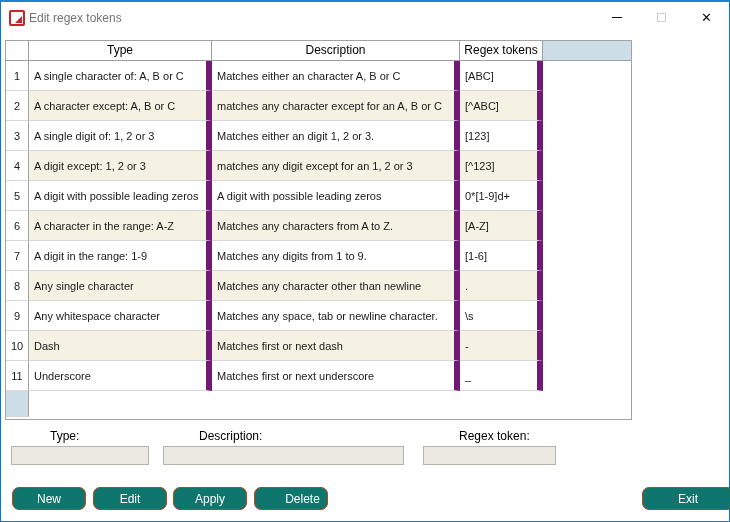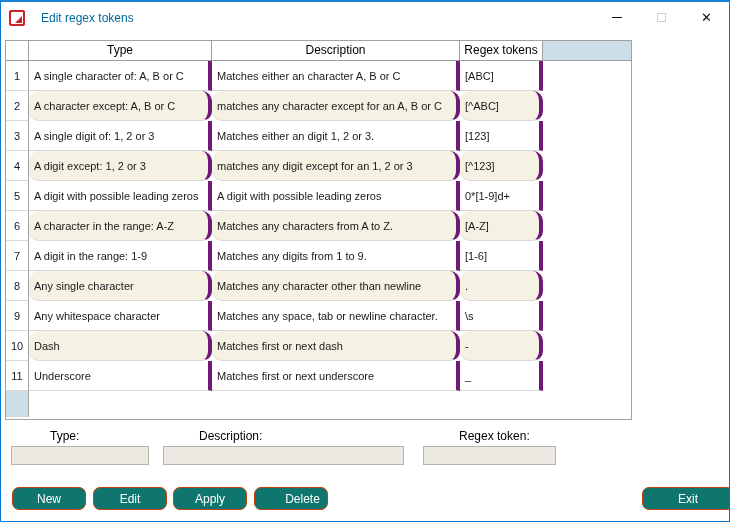--- a/index.html
+++ b/index.html
@@ -29,21 +29,21 @@
   }
   .appicon .inner {
     position: absolute; inset: 2px; background: #ffffff; border-radius: 1px;
   }
   .appicon .glyph {
     position: absolute; right: 3px; bottom: 3px;
     width: 0; height: 0;
     border-left: 7px solid transparent;
     border-bottom: 7px solid #c8242c;
   }
-  .wtitle { margin-left: 16px; font-size: 12px; color: #0369a1; white-space: nowrap; }
+  .wtitle { margin-left: 4px; font-size: 12px; color: #737373; white-space: nowrap; }
   .wcontrols { margin-left: auto; display: flex; height: 31px; }
   .wbtn { width: 45px; height: 31px; display: flex; align-items: center; justify-content: center; }
   .minbar { width: 10px; height: 1px; background: #111; }
   .maxbox { width: 9px; height: 9px; border: 1px solid #cfcfcf; background: #fff; }
   .closex { font-size: 13px; color: #111; line-height: 1; }
   
   .grid {
     position: absolute; left: 4px; top: 38px; width: 627px; height: 380px;
     border: 1px solid #a2a2a2; background: #ffffff;
     display: flex; flex-direction: column;
@@ -53,25 +53,25 @@
     font-size: 12px; color: #000; text-align: center; line-height: 19px;
     background: #ffffff; border-right: 1px solid #9e9e9e; border-bottom: 1px solid #9e9e9e;
     white-space: nowrap; overflow: hidden;
   }
   .hcell.filler { background: #cedee9; border-right: none; }
   .rows { flex: 0 0 auto; }
   .row { display: grid; grid-template-columns: 23px 183px 248px 83px; height: 30px; background: #ffffff; }
   .cell {
     font-size: 11px; color: #1a1a1a; display: flex; align-items: center;
     padding-left: 5px; white-space: nowrap; overflow: hidden;
-    border-right: 4px solid #701a75; border-bottom: 1px solid #d8d8d8;
+    border-right: 6px solid #701a75; border-bottom: 1px solid #d8d8d8;
     background: #ffffff;
   }
   .cell.num { justify-content: center; padding-left: 0; border-right: 1px solid #a2a2a2; }
-  .row.alt .cell:not(.num) { background: #f5f2e4; border-radius: 10px; }
+  .row.alt .cell:not(.num) { background: #f5f2e4; }
   .bottomstrip { flex: 1 1 auto; position: relative; background: #ffffff; }
   .newcell {
     position: absolute; left: 0; top: 0; width: 23px; height: 26px;
     background: #cedee9; border-right: 1px solid #a2a2a2; border-bottom: 1px solid #d6d6d6;
   }
   
   .flabel { position: absolute; font-size: 12px; color: #000; top: 427px; margin-left: 26px; }
   .finput {
     position: absolute; top: 444px; height: 19px;
     background: #ebe9e1; border: 1px solid #b6b3ab;

